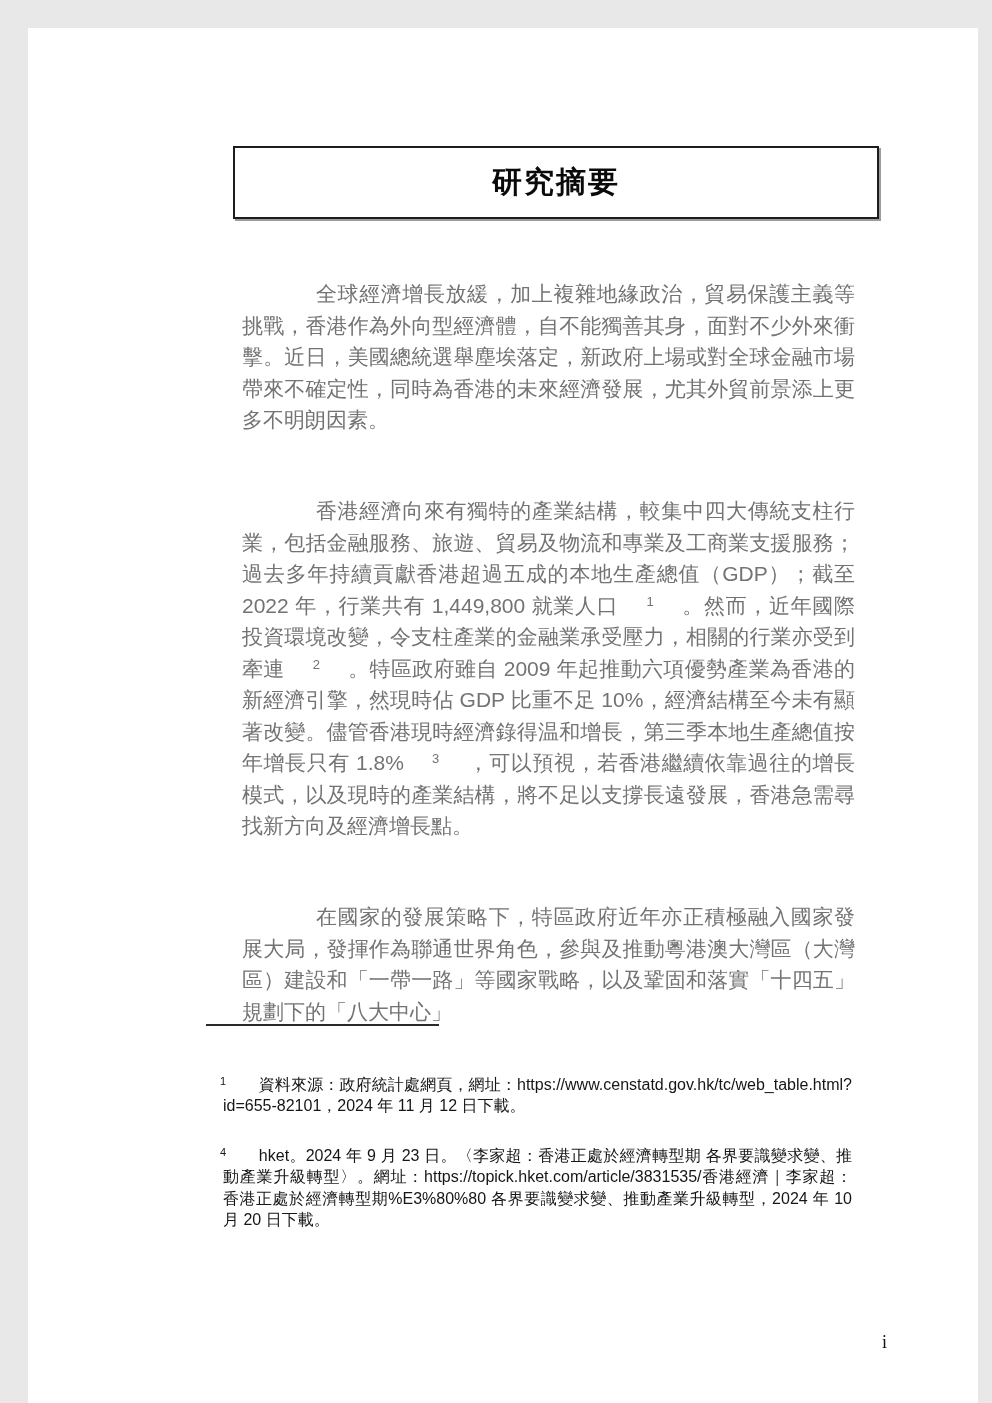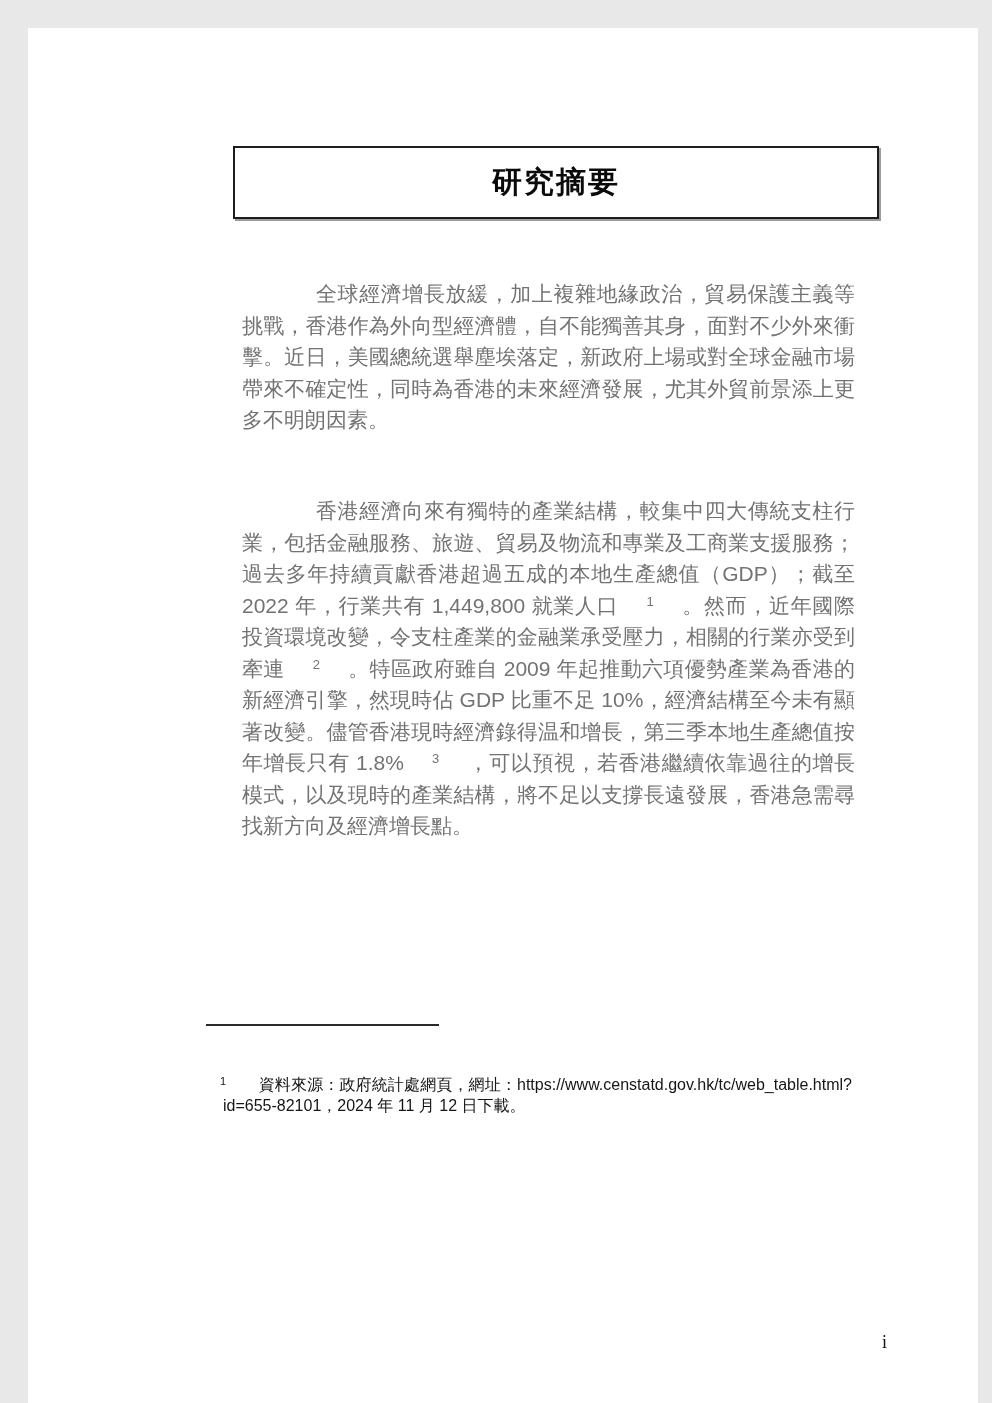--- a/index.html
+++ b/index.html
@@ -91,22 +91,24 @@
 
 <div class="page">
 
   <div class="title-box">
     <span class="title">研究摘要</span>
   </div>
 
   <div class="body-text">
     <p><span>全球經濟增長放緩，加上複雜地緣政治，貿易保護主義等挑戰，香港作為外向型經濟體，自不能獨善其身，面對不少外來衝擊。近日，美國總統選舉塵埃落定，新政府上場或對全球金融市場帶來不確定性，同時為香港的未來經濟發展，尤其外貿前景添上更多不明朗因素。</span></p>
     <p><span>香港經濟向來有獨特的產業結構，較集中四大傳統支柱行業，包括金融服務、旅遊、貿易及物流和專業及工商業支援服務；過去多年持續貢獻香港超過五成的本地生產總值（GDP）；截至 2022 年，行業共有 1,449,800 就業人口</span><sup>1</sup><span>。然而，近年國際投資環境改變，令支柱產業的金融業承受壓力，相關的行業亦受到牽連</span><sup>2</sup><span>。特區政府雖自 2009 年起推動六項優勢產業為香港的新經濟引擎，然現時佔 GDP 比重不足 10%，經濟結構至今未有顯著改變。儘管香港現時經濟錄得温和增長，第三季本地生產總值按年增長只有 1.8%</span><sup>3</sup><span>，可以預視，若香港繼續依靠過往的增長模式，以及現時的產業結構，將不足以支撐長遠發展，香港急需尋找新方向及經濟增長點。</span></p>
+    <p><span>在國家的發展策略下，特區政府近年亦正積極融入國家發展大局，發揮作為聯通世界角色，參與及推動粵港澳大灣區（大灣區）建設和「一帶一路」等國家戰略，以及鞏固和落實「十四五」規劃下的「八大中心」</span></p>
   </div>
 
   <div class="footnotes">
     <div class="fn-separator"></div>
     <div class="footnote"><sup>1</sup> <span>資料來源：政府統計處網頁，網址：https://www.censtatd.gov.hk/tc/web_table.html?id=655-82101，2024 年 11 月 12 日下載。</span></div>
+    <div class="footnote"><sup>4</sup> <span>hket。2024 年 9 月 23 日。〈李家超：香港正處於經濟轉型期 各界要識變求變、推動產業升級轉型〉。網址：https://topick.hket.com/article/3831535/香港經濟｜李家超：香港正處於經濟轉型期%E3%80%80 各界要識變求變、推動產業升級轉型，2024 年 10 月 20 日下載。</span></div>
   </div>
 
   <div class="page-number">i</div>
 
 </div>
 
 </body></html>

